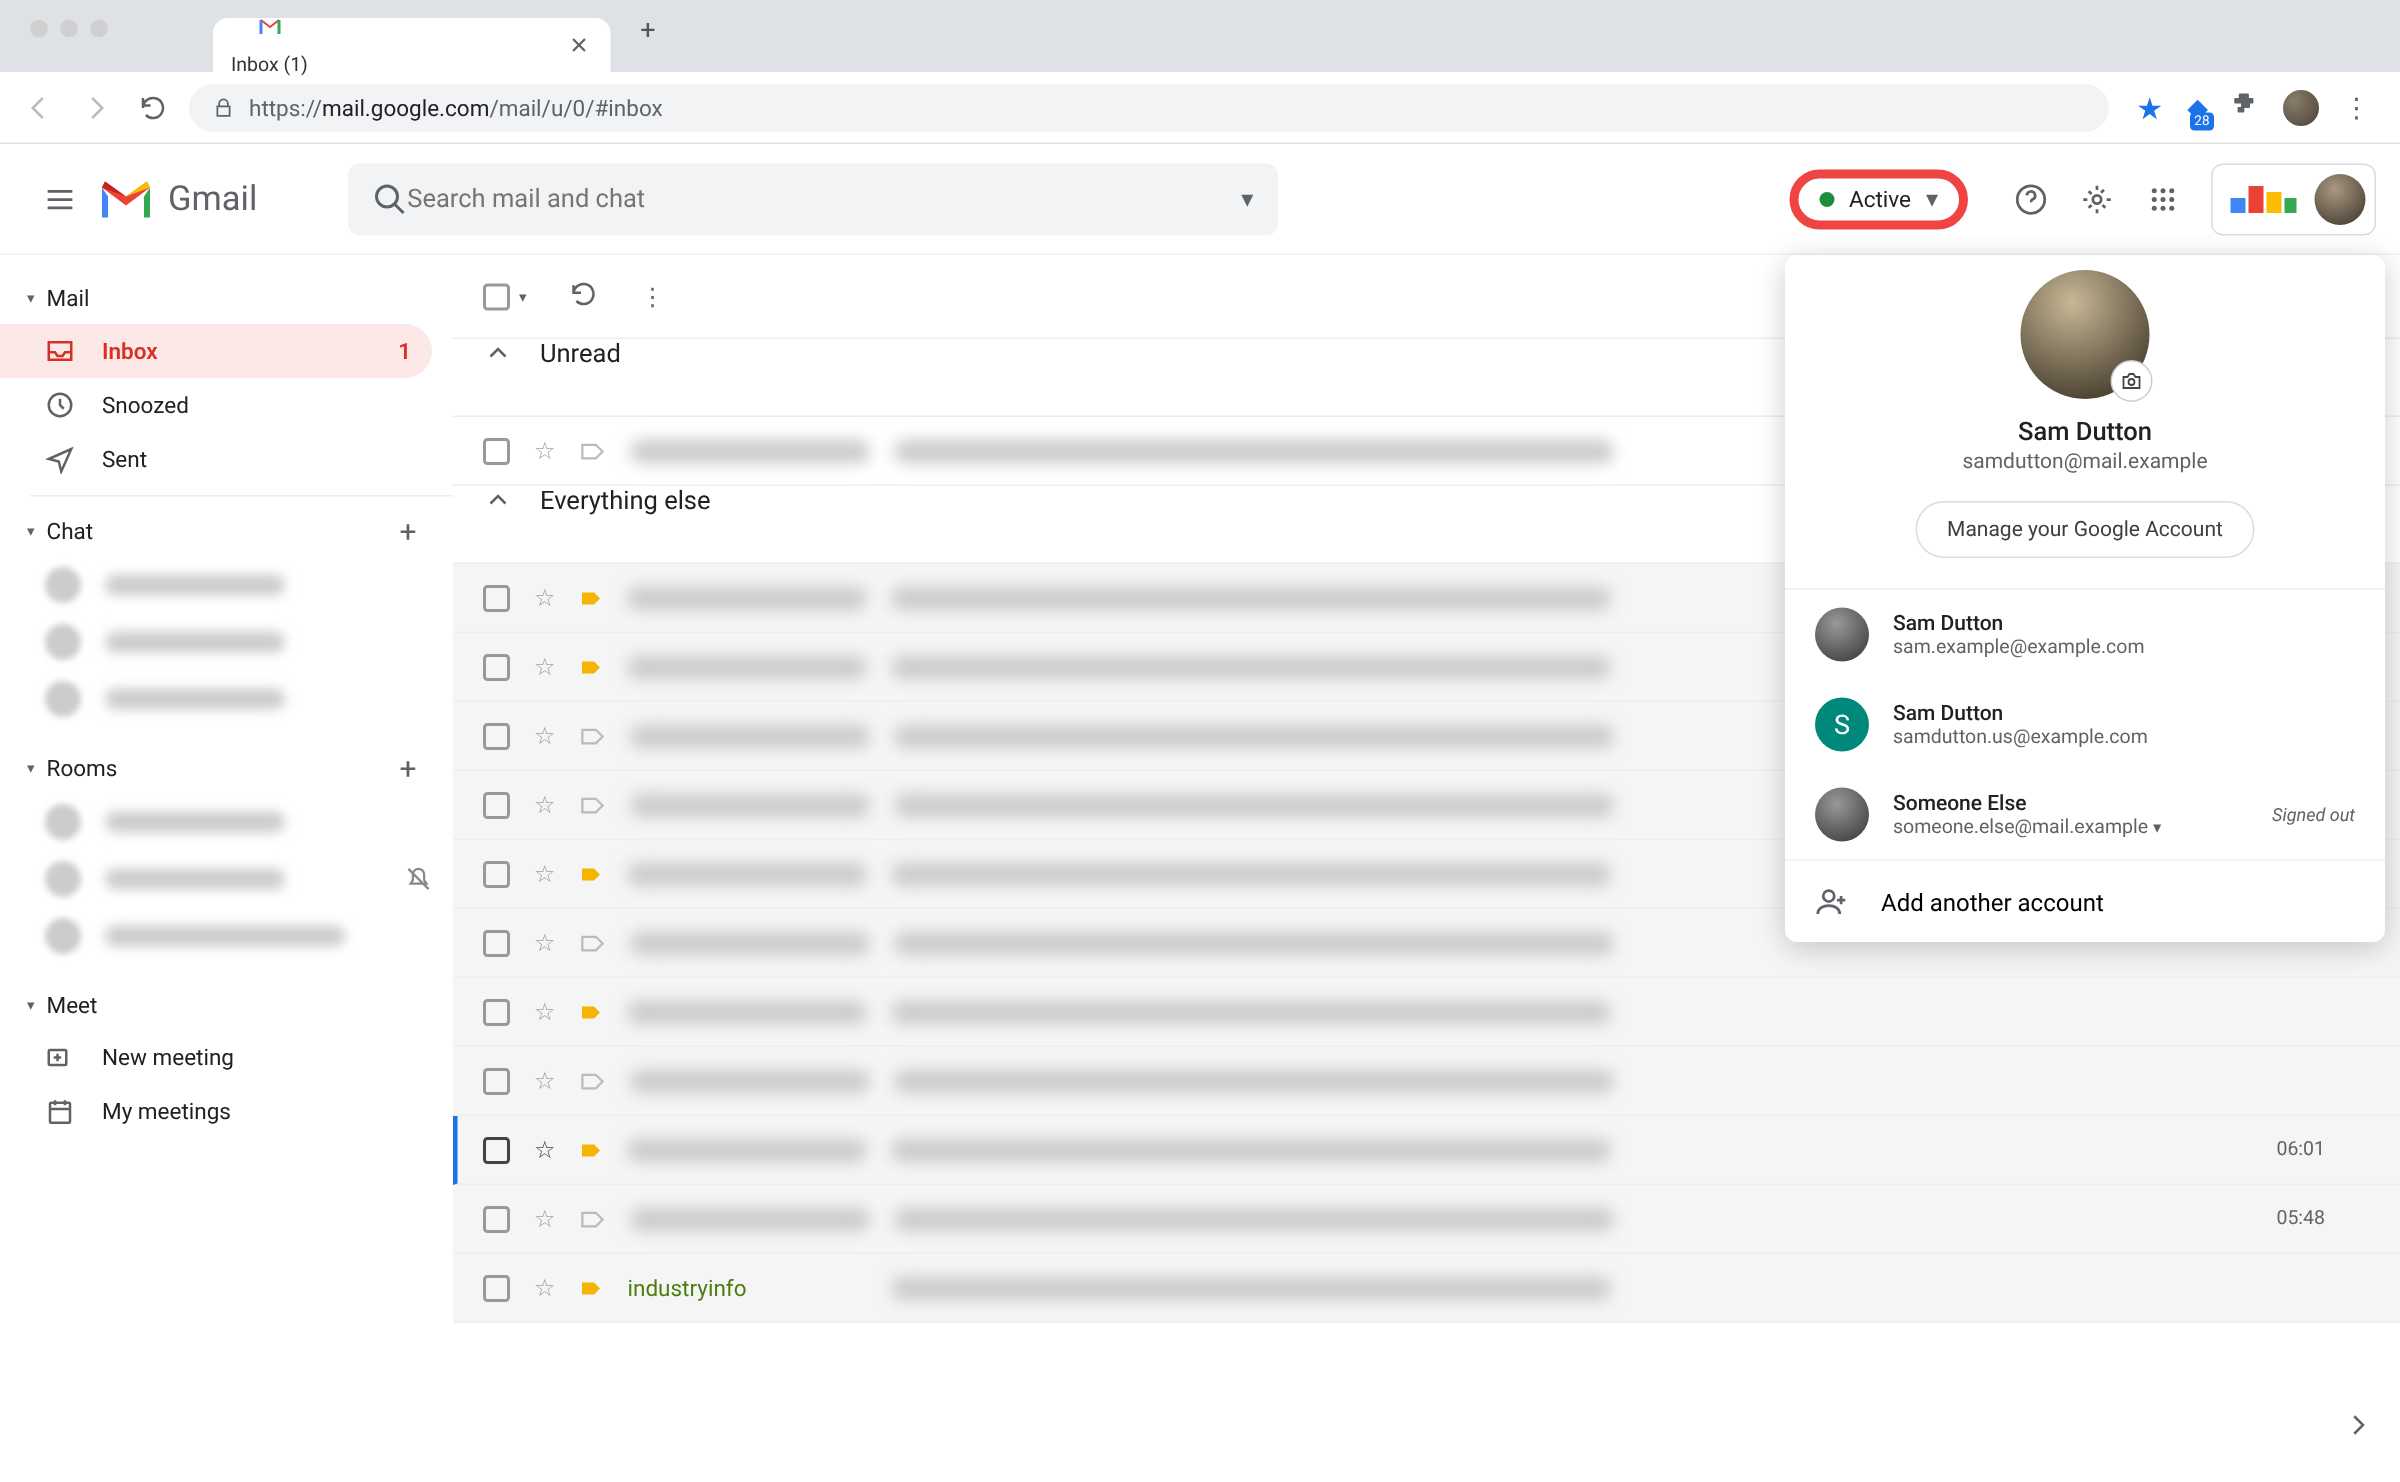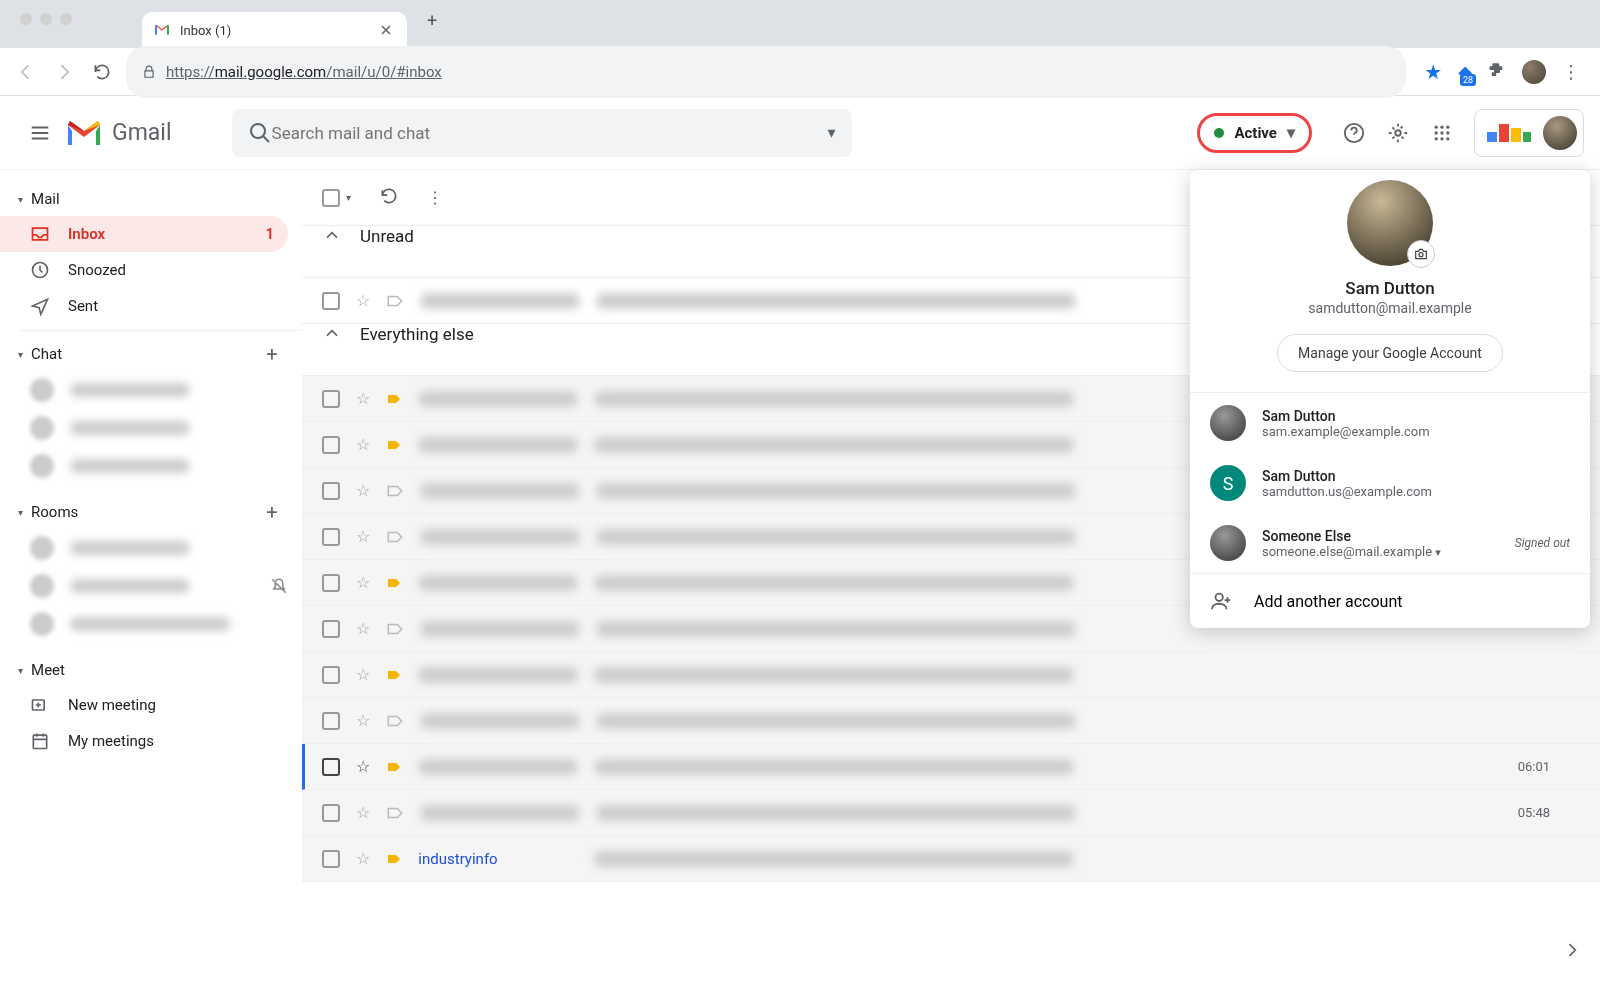--- a/index.html
+++ b/index.html
@@ -4,30 +4,30 @@
 <style>
 * { margin: 0; padding: 0; box-sizing: border-box; font-family: 'Google Sans', Roboto, Arial, sans-serif; }
 body { background: #fff; overflow: hidden; }
 
 
 .browser-chrome { background: #dee1e6; }
 .tab-strip { height: 48px; display: flex; align-items: flex-end; padding-left: 20px; }
 .traffic-lights { display: flex; gap: 8px; align-self: center; margin-right: 70px; padding-bottom: 10px;}
 .light { width: 12px; height: 12px; border-radius: 50%; background: #d0d0d0; }
 .tab { background: #fff; height: 36px; border-radius: 10px 10px 0 0; display: flex; align-items: center; padding: 0 12px; width: 265px; justify-content: space-between; }
-.tab-left { display: flex; align-items: center; gap: 10px; }
+.tab-left { display: flex; align-items: center; gap: 10px; flex-direction: column; }
 .tab-favicon { width: 16px; height: 16px; }
 .tab-title { font-size: 13px; color: #333; }
 .tab-close, .new-tab { width: 18px; height: 18px; display: flex; align-items: center; justify-content: center; cursor: pointer; }
 .new-tab { margin-left: 16px; align-self: center; padding-bottom: 8px; font-size: 18px; color: #555;}
 
 .addr-bar { background: #fff; height: 48px; display: flex; align-items: center; padding: 0 12px; gap: 10px; border-bottom: 1px solid #e0e0e0;}
 .nav-btn { width: 28px; height: 28px; display: flex; align-items: center; justify-content: center; color: #5f6368; cursor: pointer; }
 .nav-btn.disabled { color: #bbb; }
-.omnibox { flex: 1; background: #f1f3f4; border-radius: 20px; height: 52px; display: flex; align-items: center; padding: 0 16px; color: #5f6368; font-size: 15px; gap: 10px; text-decoration: underline; }
+.omnibox { flex: 1; background: #f1f3f4; border-radius: 20px; height: 32px; display: flex; align-items: center; padding: 0 16px; color: #5f6368; font-size: 15px; gap: 10px; }
 .omnibox .url-host { color: #202124; }
 .toolbar-right { display: flex; align-items: center; gap: 16px; padding: 0 8px; }
 .star { color: #1a73e8; font-size: 20px; }
 .ext-badge { position: relative; }
 .ext-icon { color: #1a73e8; font-size: 18px;}
 .badge-num { position: absolute; bottom: -4px; right: -4px; background: #1a73e8; color: #fff; font-size: 9px; padding: 1px 3px; border-radius: 3px; margin-top: 44px; }
 .puzzle { color: #5f6368; font-size: 18px;}
 .chrome-avatar { width: 24px; height: 24px; border-radius: 50%; background: radial-gradient(circle at 30% 30%, #8a7d6a, #4a4238); }
 .chrome-more { color: #5f6368; font-size: 18px;}
 
@@ -35,21 +35,21 @@
 .gmail-header { height: 74px; display: flex; align-items: center; padding: 0 16px; border-bottom: 1px solid #f1f1f1; }
 .menu-btn { width: 48px; height: 48px; display: flex; align-items: center; justify-content: center; cursor: pointer; color: #5f6368; }
 .gmail-logo { display: flex; align-items: center; gap: 8px; margin-right: 60px;}
 .logo-m { width: 40px; height: 32px; }
 .logo-text { font-size: 23px; color: #5f6368; }
 .search-bar { flex: 0 0 620px; background: #f1f3f4; border-radius: 8px; height: 48px; display: flex; align-items: center; padding: 0 16px; gap: 0; }
 .search-icon { color: #5f6368; width: 24px; height: 24px; }
 .search-input { border: none; background: transparent; flex: 1; font-size: 17px; color: #5f6368; outline: none; }
 .search-drop { color: #5f6368; cursor: pointer; }
 .flex-spacer { flex: 1; }
-.status-chip { border: 3px solid #ef4444; border-radius: 20px; height: 40px; display: flex; align-items: center; padding: 0 14px; gap: 10px; cursor: pointer; margin-right: 20px; font-weight: bold;}
+.status-chip { border: 6px solid #ef4444; border-radius: 20px; height: 40px; display: flex; align-items: center; padding: 0 14px; gap: 10px; cursor: pointer; margin-right: 20px;}
 .status-dot { width: 10px; height: 10px; border-radius: 50%; background: #1e8e3e; }
 .status-text { font-size: 15px; color: #202124; }
 .hdr-icon { width: 44px; height: 44px; display: flex; align-items: center; justify-content: center; color: #5f6368; cursor: pointer; }
 .right-box { border: 1px solid #dadce0; border-radius: 8px; display: flex; align-items: center; height: 48px; padding: 0 6px 0 10px; gap: 10px; margin-left: 10px;}
 .lego { width: 48px; height: 30px; }
 .gmail-avatar { width: 34px; height: 34px; border-radius: 50%; background: radial-gradient(circle at 40% 30%, #a89880, #3a3228);}
 
 
 .gmail-body { display: flex; height: calc(988px - 48px - 48px - 74px); position: relative; }
 .sidebar { width: 302px; border-right: 0; padding-top: 12px; }
@@ -474,21 +474,21 @@
           <div class="blur-subject"></div>
           <div class="mail-spacer"></div>
           <span class="mail-time">05:48</span>
         </div>
         <div class="mail-row read">
           <div class="chk" style="border-color:#999"></div>
           <span class="mail-star ">☆</span>
           <svg class="mail-important" viewBox="0 0 24 24">
             <path d="M3 6h12l6 6-6 6H3z" fill="#f4b400"></path>
           </svg>
-          <span style="width:160px;font-size:15px;color:#1d4ed8">industryinfo</span>
+          <span style="width:160px;font-size:15px;color:#4d7c0f">industryinfo</span>
           <div class="blur-subject"></div>
           <div class="mail-spacer"></div>
         </div>
       </div>
 
     <div class="account-popup">
       <div class="acct-main">
         <div class="big-avatar">
           <div class="cam-badge">
             <svg width="16" height="16" viewBox="0 0 24 24">

